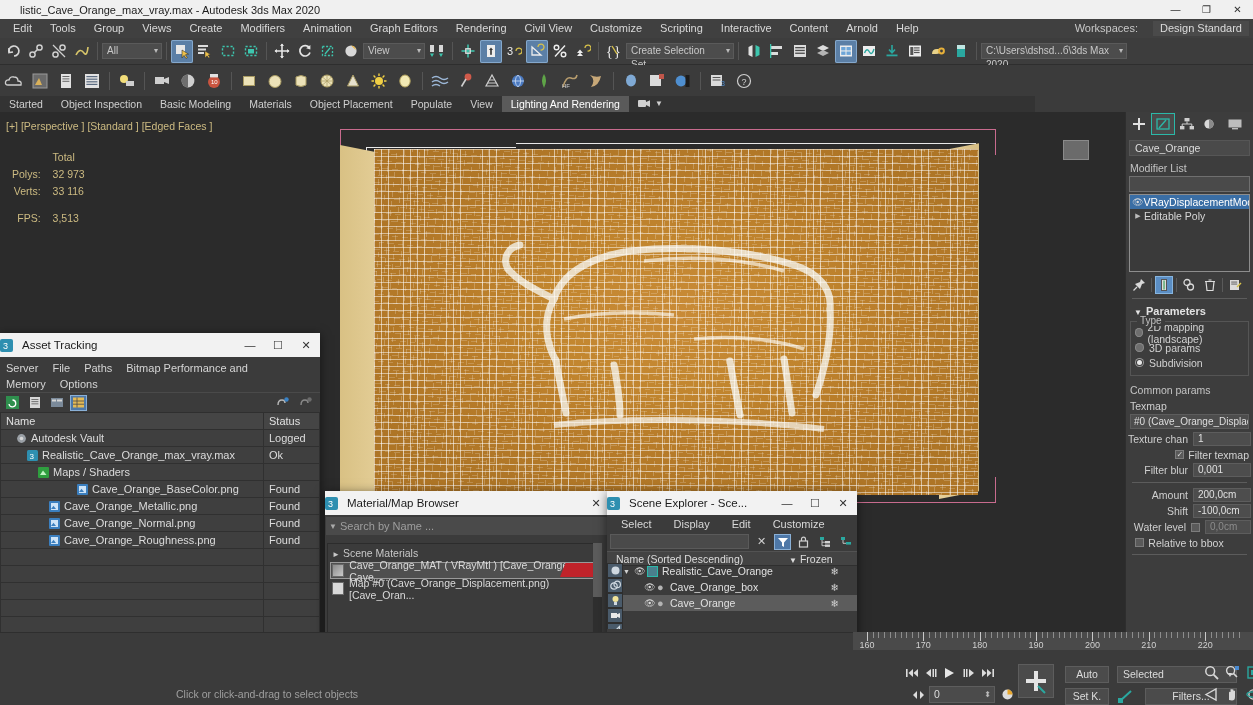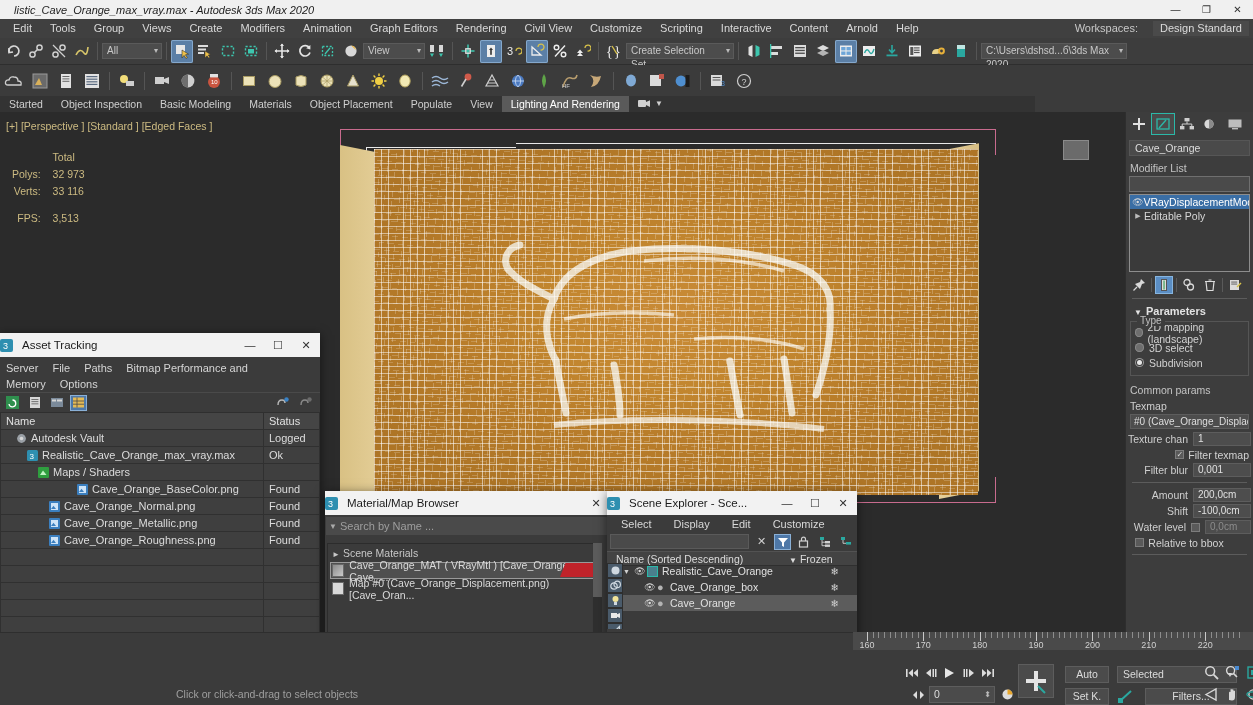--- a/index.html
+++ b/index.html
@@ -9,21 +9,21 @@
     font-family:"Liberation Sans", sans-serif; font-size:11px;
     position:relative;
   }
   .app { position:absolute; inset:0; }
 
   
   .titlebar {
     position:absolute; left:0; top:0; width:1253px; height:19px;
     background:#f0f0f0; color:#222; display:flex; align-items:center;
   }
-  .titlebar .ttl { font-size:11px; padding-left:14px; white-space:nowrap; color:#1c1c1c;font-style:italic;}
+  .titlebar .ttl { font-size:11px; padding-left:20px; white-space:nowrap; color:#1c1c1c;}
   .winbtns { position:absolute; right:0; top:0; height:19px; display:flex; }
   .winbtn { width:31px; height:19px; display:flex; align-items:center; justify-content:center;
             color:#333; font-size:10px; }
 
   
   .menubar {
     position:absolute; left:0; top:19px; width:1253px; height:19px;
     background:#404040; display:flex; align-items:center; padding-left:4px;
   }
   .menubar .mi { padding:0 9px; font-size:11px; color:#d9d9d9; line-height:19px; }
@@ -871,21 +871,21 @@
       </div>
 
       <div class="grpbox">
         <span class="grplabel">Type</span>
         <div class="radio-row">
           <span class="radio"></span>
           <span>2D mapping (landscape)</span>
         </div>
         <div class="radio-row">
           <span class="radio"></span>
-          <span>3D select</span>
+          <span>3D params</span>
         </div>
         <div class="radio-row">
           <span class="radio on"></span>
           <span>Subdivision</span>
         </div>
       </div>
 
       <div style="margin:8px 4px 0 4px;font-size:10.5px;color:#c4c4c4;">Common params</div>
       <div style="margin:4px 4px 0 4px;font-size:10.5px;color:#cfcfcf;">Texmap</div>
       <div class="texfield">#0 (Cave_Orange_Displacem</div>
@@ -1020,29 +1020,29 @@
                   <rect x="2" y="2" width="7" height="7" fill="#cfe4f7"></rect>
                   <path d="M2 8 L4.5 4.8 L7 8 Z" fill="#3b7fbf"></path>
                 </svg></span>Cave_Orange_BaseColor.png</td>
             <td class="st">Found</td>
           </tr>
           <tr>
             <td style="padding-left: 48px;"><span style="display:inline-block;vertical-align:-2px;margin-right:4px;"><svg width="11" height="11" viewBox="0 0 11 11">
                   <rect width="11" height="11" rx="1" fill="#3b7fbf"></rect>
                   <rect x="2" y="2" width="7" height="7" fill="#cfe4f7"></rect>
                   <path d="M2 8 L4.5 4.8 L7 8 Z" fill="#3b7fbf"></path>
-                </svg></span>Cave_Orange_Normal.png</td>
+                </svg></span>Cave_Orange_Metallic.png</td>
             <td class="st">Found</td>
           </tr>
           <tr>
             <td style="padding-left: 48px;"><span style="display:inline-block;vertical-align:-2px;margin-right:4px;"><svg width="11" height="11" viewBox="0 0 11 11">
                   <rect width="11" height="11" rx="1" fill="#3b7fbf"></rect>
                   <rect x="2" y="2" width="7" height="7" fill="#cfe4f7"></rect>
                   <path d="M2 8 L4.5 4.8 L7 8 Z" fill="#3b7fbf"></path>
-                </svg></span>Cave_Orange_Metallic.png</td>
+                </svg></span>Cave_Orange_Normal.png</td>
             <td class="st">Found</td>
           </tr>
           <tr>
             <td style="padding-left: 48px;"><span style="display:inline-block;vertical-align:-2px;margin-right:4px;"><svg width="11" height="11" viewBox="0 0 11 11">
                   <rect width="11" height="11" rx="1" fill="#3b7fbf"></rect>
                   <rect x="2" y="2" width="7" height="7" fill="#cfe4f7"></rect>
                   <path d="M2 8 L4.5 4.8 L7 8 Z" fill="#3b7fbf"></path>
                 </svg></span>Cave_Orange_Roughness.png</td>
             <td class="st">Found</td>
           </tr>

